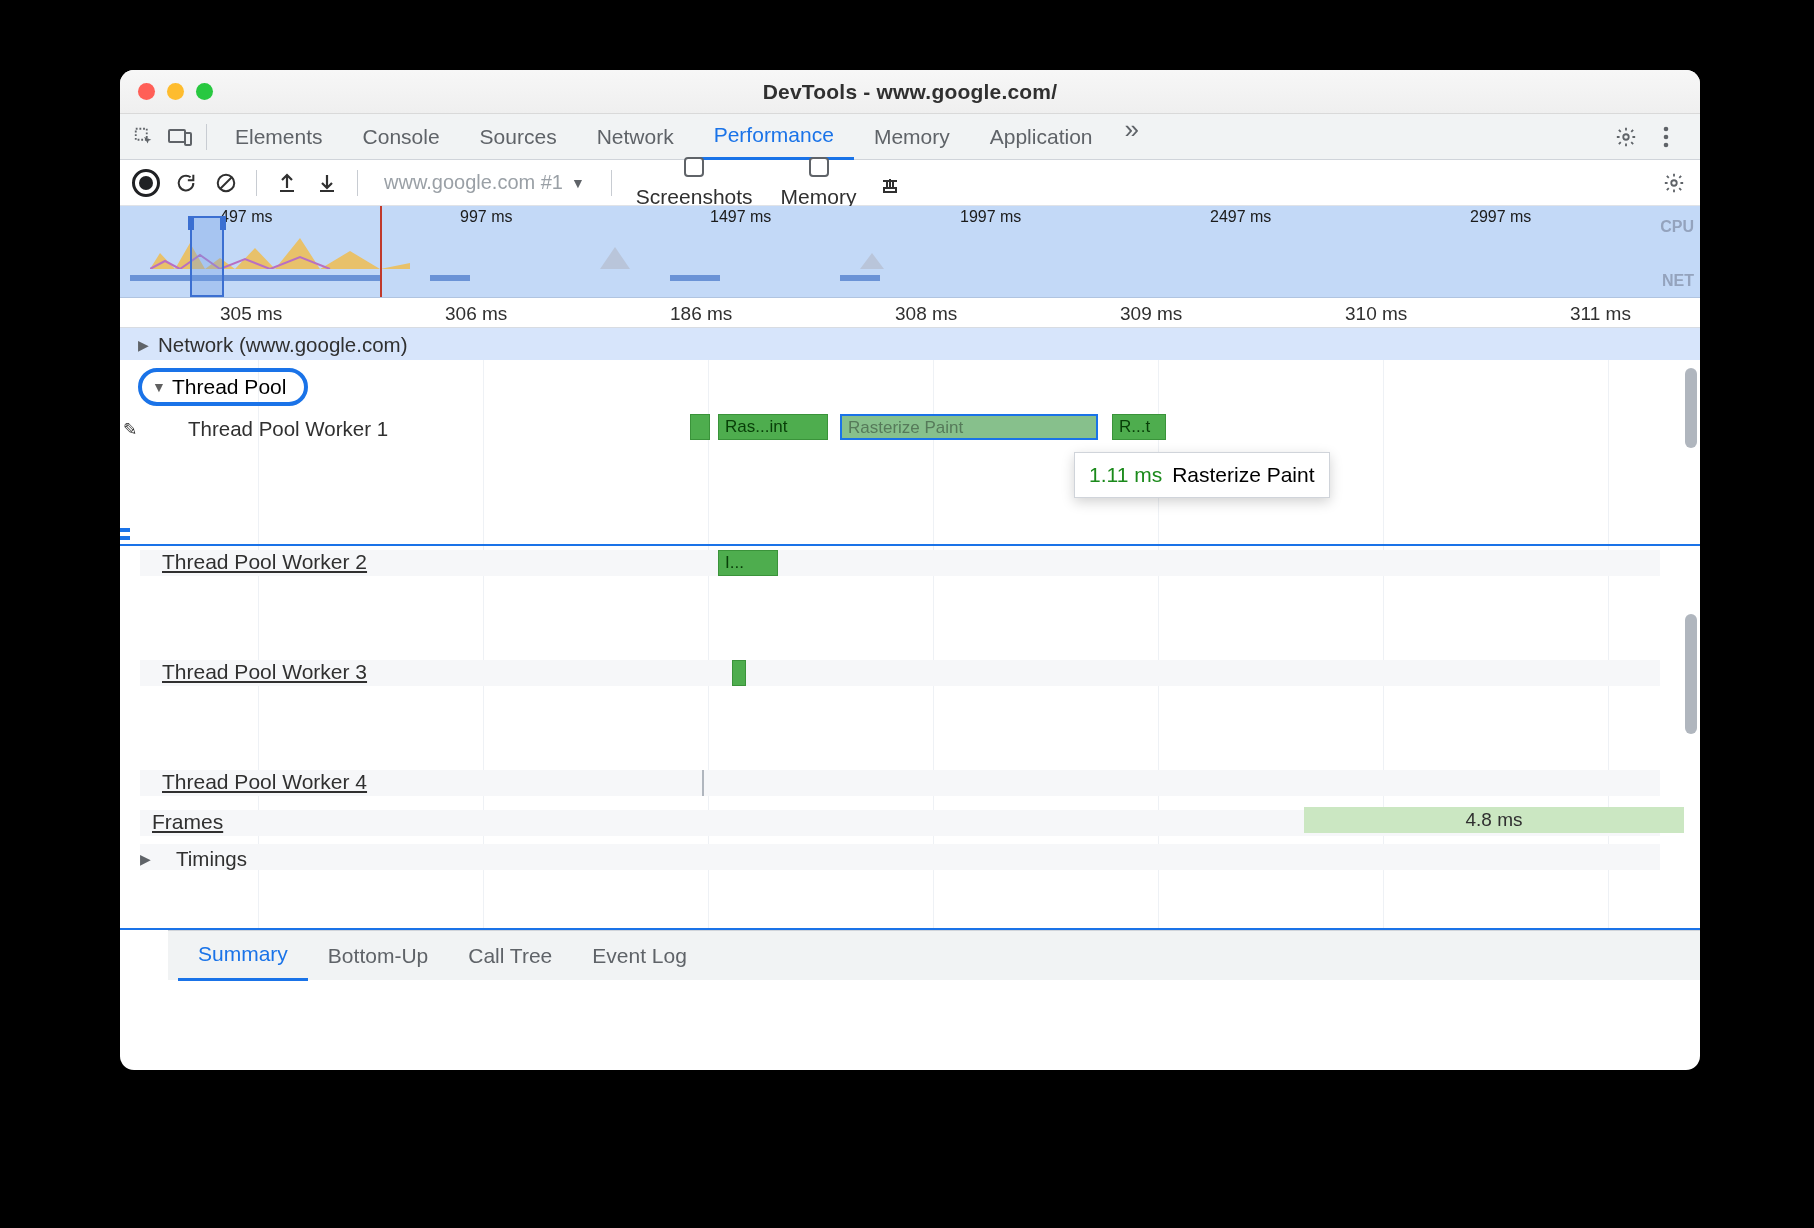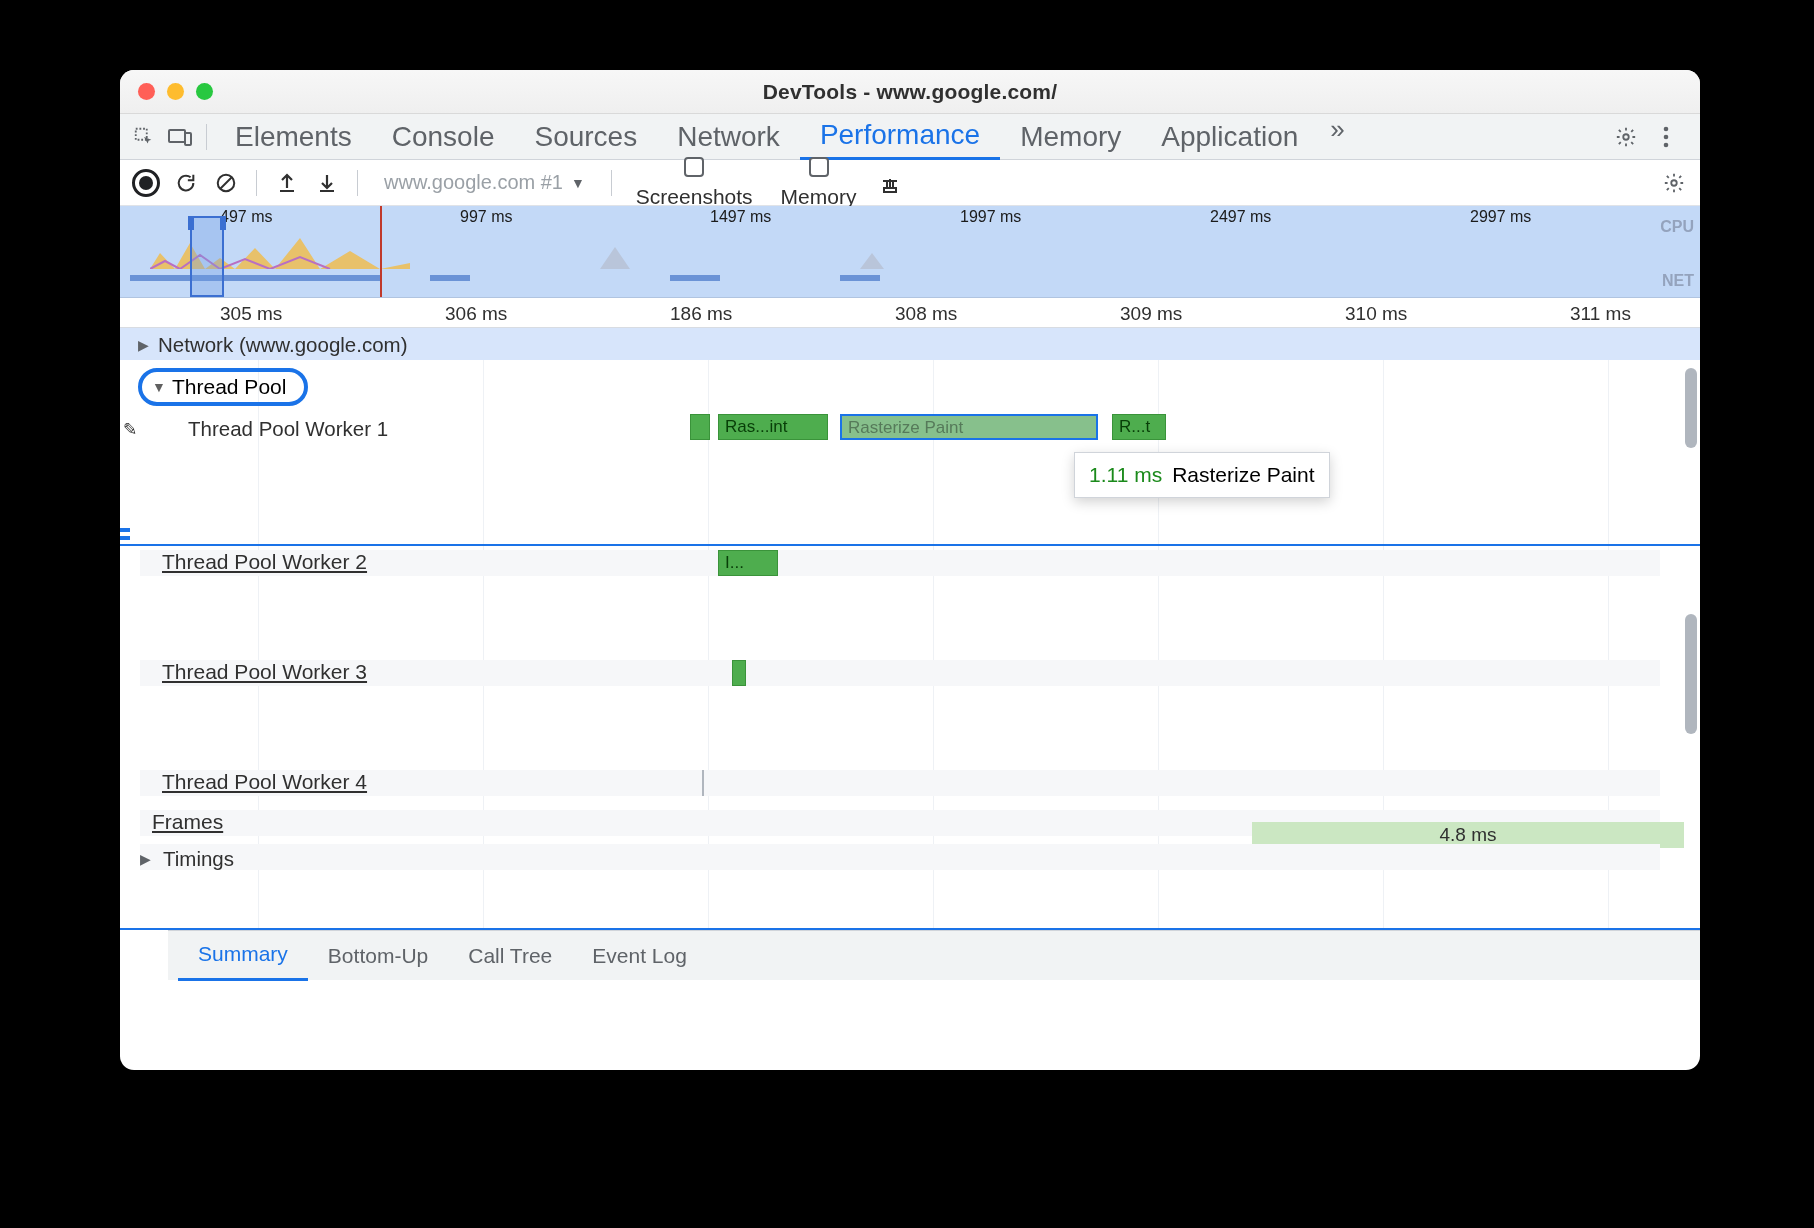--- a/index.html
+++ b/index.html
@@ -34,21 +34,21 @@
   .tabbar {
     height: 46px;
     display:flex; align-items:center;
     border-bottom:1px solid #d0d4da;
     background:#f1f3f4;
     padding: 0 6px;
   }
   .ico-btn { width:36px; height:36px; display:flex; align-items:center; justify-content:center; color:#5f6368; cursor:pointer; border-radius:4px; font-size:22px;}
   .vsep{width:1px;height:26px;background:#c8ccd2;margin:0 8px}
   .tabs { display:flex; gap:0; flex:1; }
-  .tab { padding:0 20px; height:46px; display:flex; align-items:center; font-size:28px; color:#5f6368; cursor:pointer; white-space:nowrap;}
+  .tab { padding:0 20px; height:46px; display:flex; align-items:center; font-size:21px; color:#5f6368; cursor:pointer; white-space:nowrap;}
   .tab.active { color:#1a73e8; border-bottom:3px solid #1a73e8; font-weight:500;}
   .more-tabs{font-size:26px;color:#5f6368; padding:0 12px; cursor:pointer;}
   .right-icons{display:flex;align-items:center;gap:4px;padding-right:10px}
   .toolbar {
     height:46px; background:#fff; border-bottom:1px solid #e0e3e8;
     display:flex; align-items:center; padding:0 8px; gap:4px;
   }
   .rec-btn{width:22px;height:22px;border-radius:50%;border:3px solid #202124;background:transparent;position:relative; box-sizing:content-box;}
   .rec-btn::after{content:"";position:absolute;inset:4px;border-radius:50%;background:#202124;}
   .sel-box{display:flex;align-items:center;gap:8px;padding:0 14px;color:#9aa0a6;font-size:20px; cursor:pointer;}
@@ -291,26 +291,26 @@
     <div class="lane-bg" style="top:332px"></div>
     <div class="lane-label" style="top:332px">Thread Pool Worker 3</div>
     <div class="task" style="top:332px;left:612px;width:8px"></div>
 
     <div class="lane-bg" style="top:442px"></div>
     <div class="lane-label" style="top:442px">Thread Pool Worker 4</div>
     <div style="position:absolute;top:442px;left:582px;width:2px;height:26px;background:#b0b6be"></div>
 
     <div class="lane-bg" style="top:482px"></div>
     <div class="lane-label" style="top:482px;left:32px">Frames</div>
-    <div class="frame-bar" style="top:494px;width:432px">4.8 ms</div>
+    <div class="frame-bar" style="top:479px;width:380px">4.8 ms</div>
 
     <div class="lane-bg" style="top:516px"></div>
     <div class="row-hdr" style="top:516px;left:14px">
       <span class="arrow">▶</span>
-      <span style="margin-left:3px">Timings</span>
+      <span style="margin-left:16px">Timings</span>
     </div>
 
     <div class="scroll-thumb"></div>
     <div class="scroll-thumb2"></div>
   </div>
 
   <div class="bottom-border"></div>
 
   <div class="bot-tabs">
     <div class="btab active">Summary</div>

